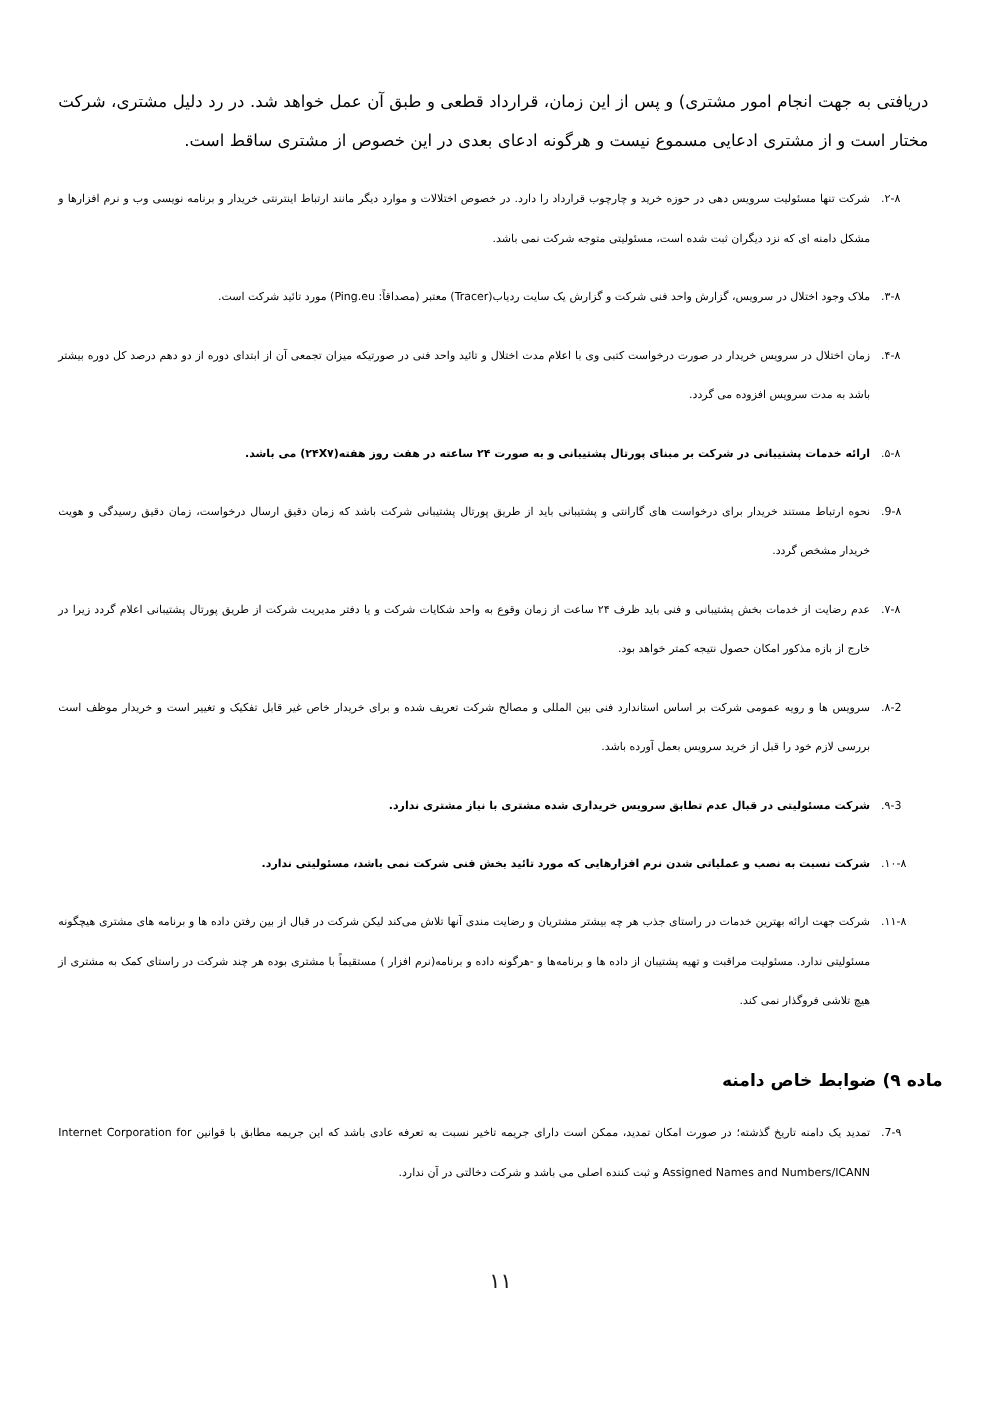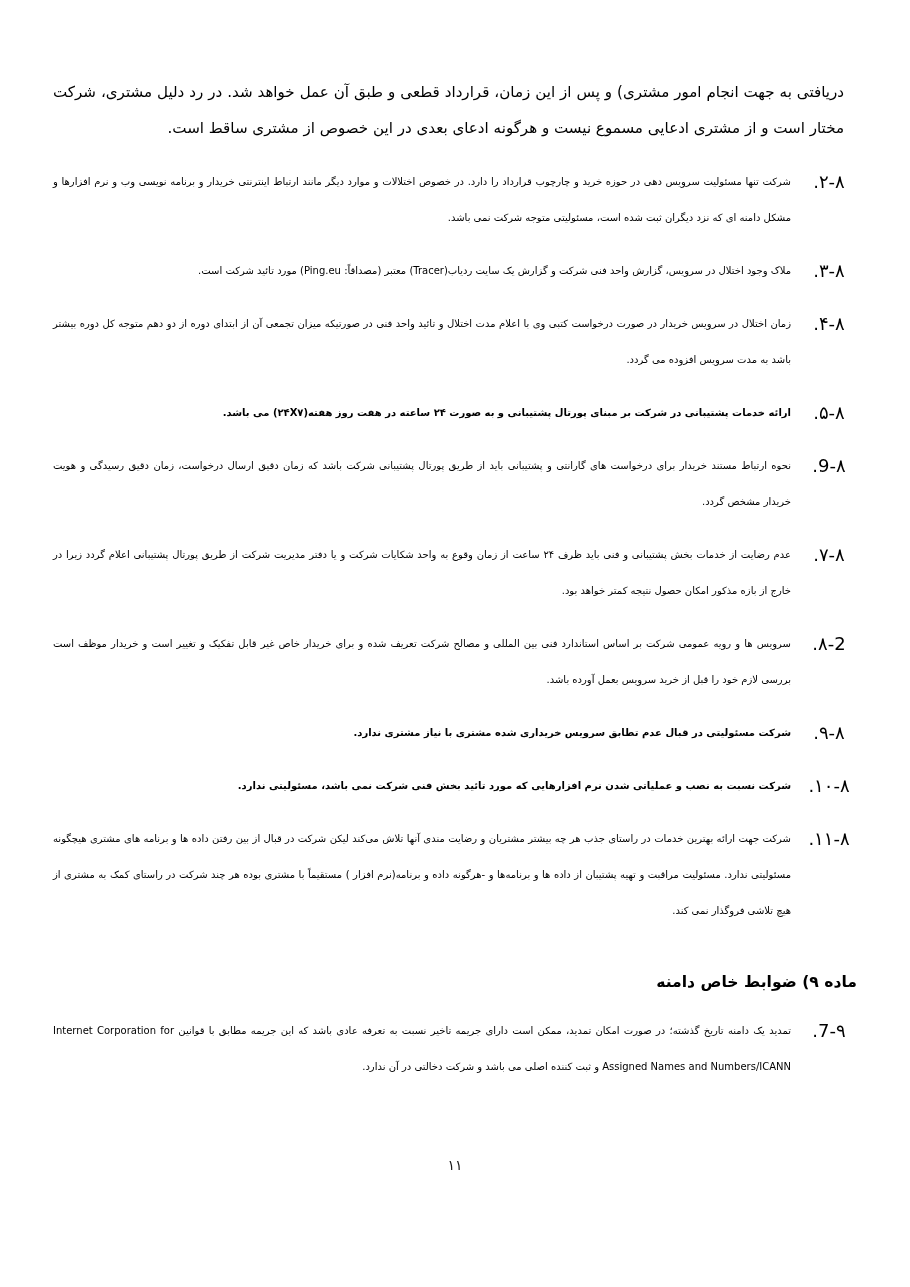--- a/index.html
+++ b/index.html
@@ -45,23 +45,23 @@
   .clause {
     display: flex;
     flex-direction: row;
     align-items: flex-start;
     direction: rtl;
     margin: 0 0 17px 0;
   }
   .clause-marker {
     flex: 0 0 auto;
     width: 56px;
-    font-size: 18px;
+    font-size: 10px;
     line-height: 36px;
-    text-align: center;
+    text-align: left;
     padding-left: 10px;
     white-space: nowrap;
     direction: rtl;
     unicode-bidi: isolate;
   }
   .clause-body {
     flex: 1 1 auto;
     font-size: 10px;
     line-height: 36px;
     text-align: justify;
@@ -87,21 +87,21 @@
     padding: 0;
   }
 
   
   .page-number {
     position: absolute;
     top: 1152px;
     left: 0;
     right: 0;
     text-align: center;
-    font-size: 14px;
+    font-size: 19px;
     line-height: 18px;
     color: #1a1a1a;
     direction: rtl;
   }
 </style>
 </head>
 <body>
 
 <div class="page">
 
@@ -114,21 +114,21 @@
       <div class="clause-body">شرکت تنها مسئولیت سرویس دهی در حوزه خرید و  چارچوب قرارداد را دارد. در خصوص اختلالات و موارد دیگر مانند ارتباط اینترنتی خریدار و برنامه نویسی وب و نرم افزارها و مشکل دامنه ای که نزد دیگران ثبت شده است، مسئولیتی متوجه شرکت نمی باشد.</div>
     </div>
 
     <div class="clause">
       <div class="clause-marker">۳-۸.</div>
       <div class="clause-body">ملاک وجود اختلال در سرویس، گزارش واحد فنی شرکت و گزارش یک سایت ردیاب(Tracer) معتبر (مصداقاً: Ping.eu) مورد تائید شرکت است.</div>
     </div>
 
     <div class="clause">
       <div class="clause-marker">۴-۸.</div>
-      <div class="clause-body">زمان اختلال در سرویس خریدار در صورت درخواست کتبی وی با اعلام مدت اختلال و تائید واحد فنی در صورتیکه میزان تجمعی آن از ابتدای دوره از دو دهم متوجه کل دوره بیشتر باشد به مدت سرویس افزوده می گردد.</div>
+      <div class="clause-body">زمان اختلال در سرویس خریدار در صورت درخواست کتبی وی با اعلام مدت اختلال و تائید واحد فنی در صورتیکه میزان تجمعی آن از ابتدای دوره از دو دهم درصد کل دوره بیشتر باشد به مدت سرویس افزوده می گردد.</div>
     </div>
 
     <div class="clause short">
       <div class="clause-marker">۵-۸.</div>
       <div class="clause-body">ارائه خدمات پشتیبانی در شرکت بر مبنای پورتال پشتیبانی و به صورت ۲۴ ساعته در هفت روز هفته(۲۴X۷) می باشد.</div>
     </div>
 
     <div class="clause">
       <div class="clause-marker">9-۸.</div>
       <div class="clause-body">نحوه ارتباط مستند خریدار برای درخواست های گارانتی و پشتیبانی باید از طریق پورتال پشتیبانی شرکت باشد که زمان دقیق ارسال درخواست، زمان دقیق رسیدگی و هویت خریدار مشخص گردد.</div>
@@ -138,21 +138,21 @@
       <div class="clause-marker">۷-۸.</div>
       <div class="clause-body">عدم رضایت از خدمات بخش پشتیبانی و فنی باید ظرف ۲۴ ساعت از زمان وقوع به واحد شکایات شرکت و یا دفتر مدیریت شرکت از طریق پورتال پشتیبانی اعلام گردد زیرا در خارج از بازه مذکور امکان حصول نتیجه کمتر خواهد بود.</div>
     </div>
 
     <div class="clause">
       <div class="clause-marker">۸-2.</div>
       <div class="clause-body">سرویس ها و رویه عمومی شرکت بر اساس استاندارد فنی بین المللی و مصالح شرکت تعریف شده و برای خریدار خاص غیر قابل تفکیک و تغییر است و خریدار موظف است بررسی لازم خود را قبل از خرید سرویس بعمل آورده باشد.</div>
     </div>
 
     <div class="clause short">
-      <div class="clause-marker">۹-۸.</div>
+      <div class="clause-marker">۹-3.</div>
       <div class="clause-body">شرکت مسئولیتی  در قبال عدم تطابق سرویس خریداری شده مشتری با نیاز مشتری ندارد.</div>
     </div>
 
     <div class="clause short">
       <div class="clause-marker">۱۰-۸.</div>
       <div class="clause-body">شرکت نسبت به نصب و عملیاتی شدن نرم افزارهایی که مورد تائید بخش فنی شرکت نمی باشد، مسئولیتی ندارد.</div>
     </div>
 
     <div class="clause">
       <div class="clause-marker">۱۱-۸.</div>

